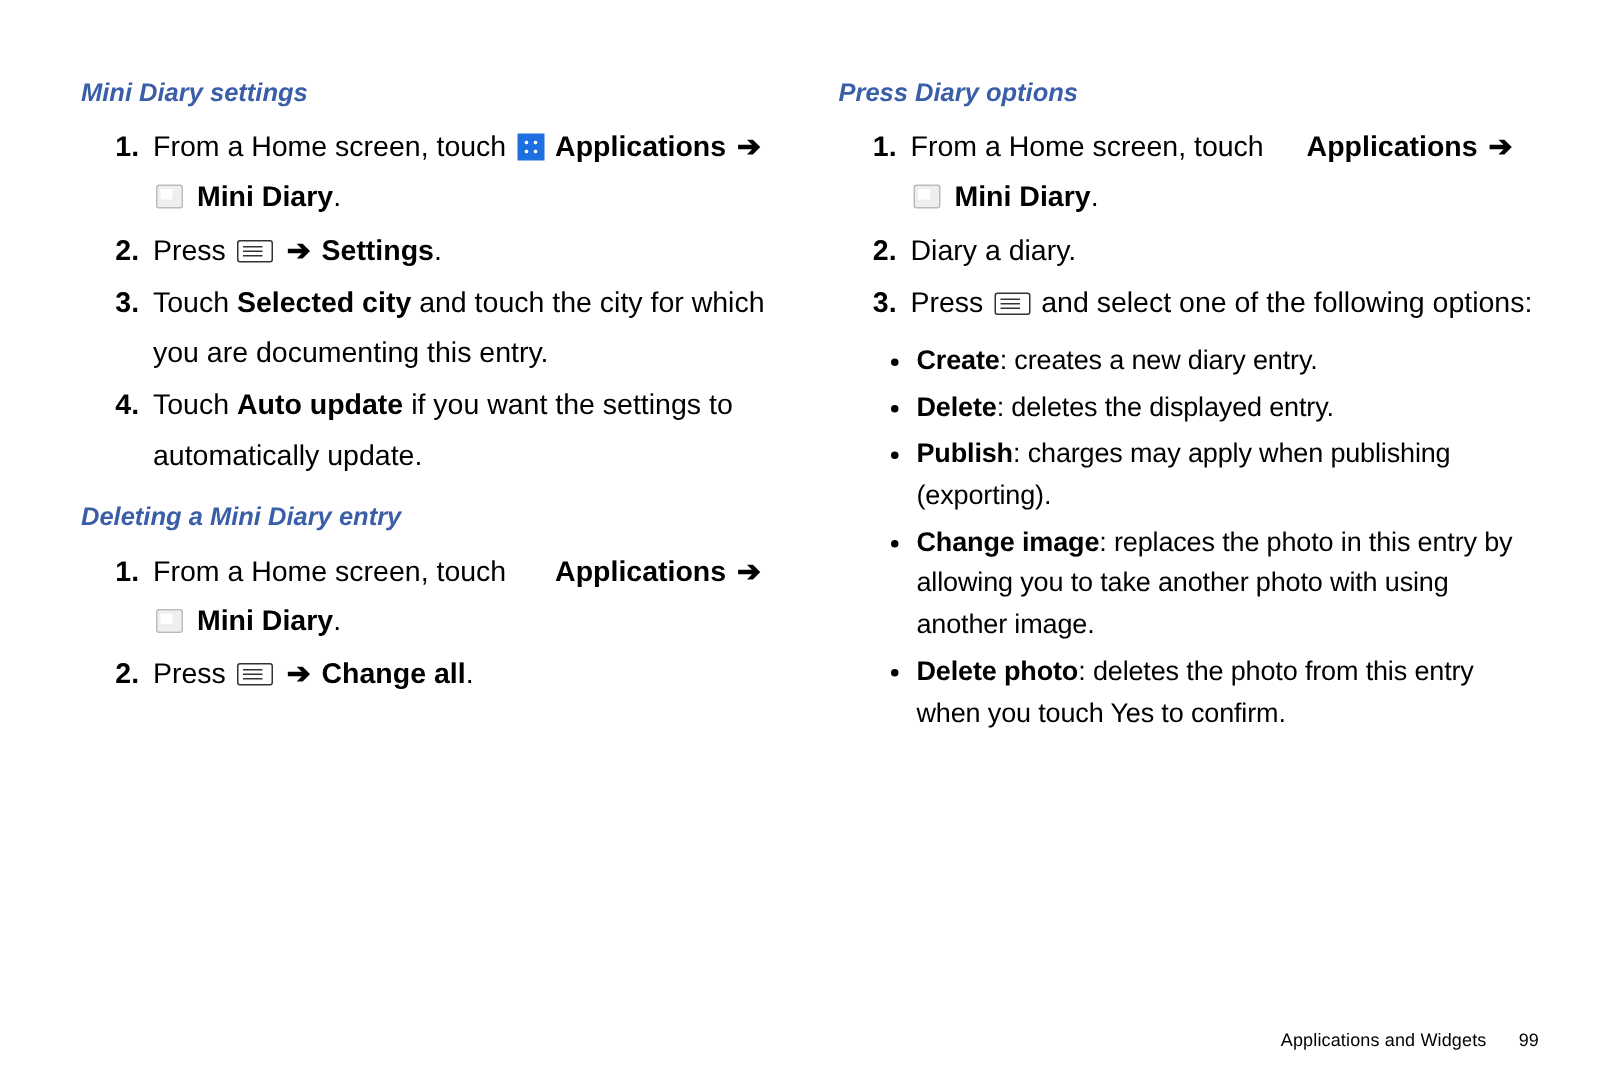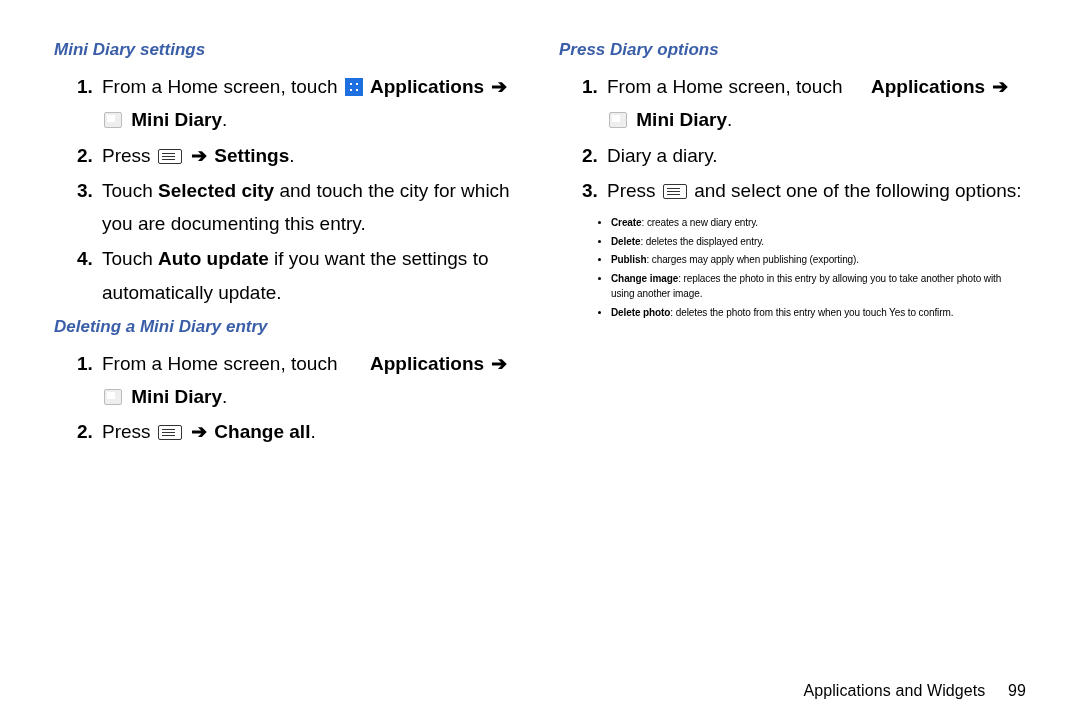--- a/index.html
+++ b/index.html
@@ -25,40 +25,40 @@
   }
   .col {
     flex: 1;
     min-width: 0;
   }
   .heading {
     color: #3a5ea8;
     font-style: italic;
     font-weight: bold;
     font-size: 17px;
-    margin: 2px 0 10px 0;
+    margin: 14px 0 10px 0;
   }
   ol.steps {
     margin: 0 0 8px 0;
     padding-left: 44px;
     font-size: 19px;
     line-height: 1.75;
   }
   ol.steps > li {
     padding-left: 4px;
     margin-bottom: 2px;
   }
   ol.steps > li::marker {
     font-weight: bold;
   }
   ul.bullets {
     list-style: disc;
     padding-left: 52px;
     margin: 0 0 8px 0;
-    font-size: 10px;
+    font-size: 18px;
     line-height: 1.55;
     font-stretch: condensed;
     letter-spacing: -0.1px;
   }
   ul.bullets > li {
     margin-bottom: 3px;
   }
   .bold { font-weight: bold; }
   .apps-icon {
     display: inline-block;
@@ -103,21 +103,21 @@
       linear-gradient(#333,#333) 3px 6px / 13px 1.4px no-repeat,
       linear-gradient(#333,#333) 3px 9px / 13px 1.4px no-repeat,
       #fff;
   }
   .arrow {
     font-weight: bold;
     margin: 0 2px;
   }
   .footer {
     text-align: right;
-    font-size: 16px;
+    font-size: 12px;
     padding-top: 6px;
     letter-spacing: 0.1px;
   }
   .footer .pg { margin-left: 18px; }
 </style>
 </head>
 <body>
 
 <div class="page">
   <div class="cols">

